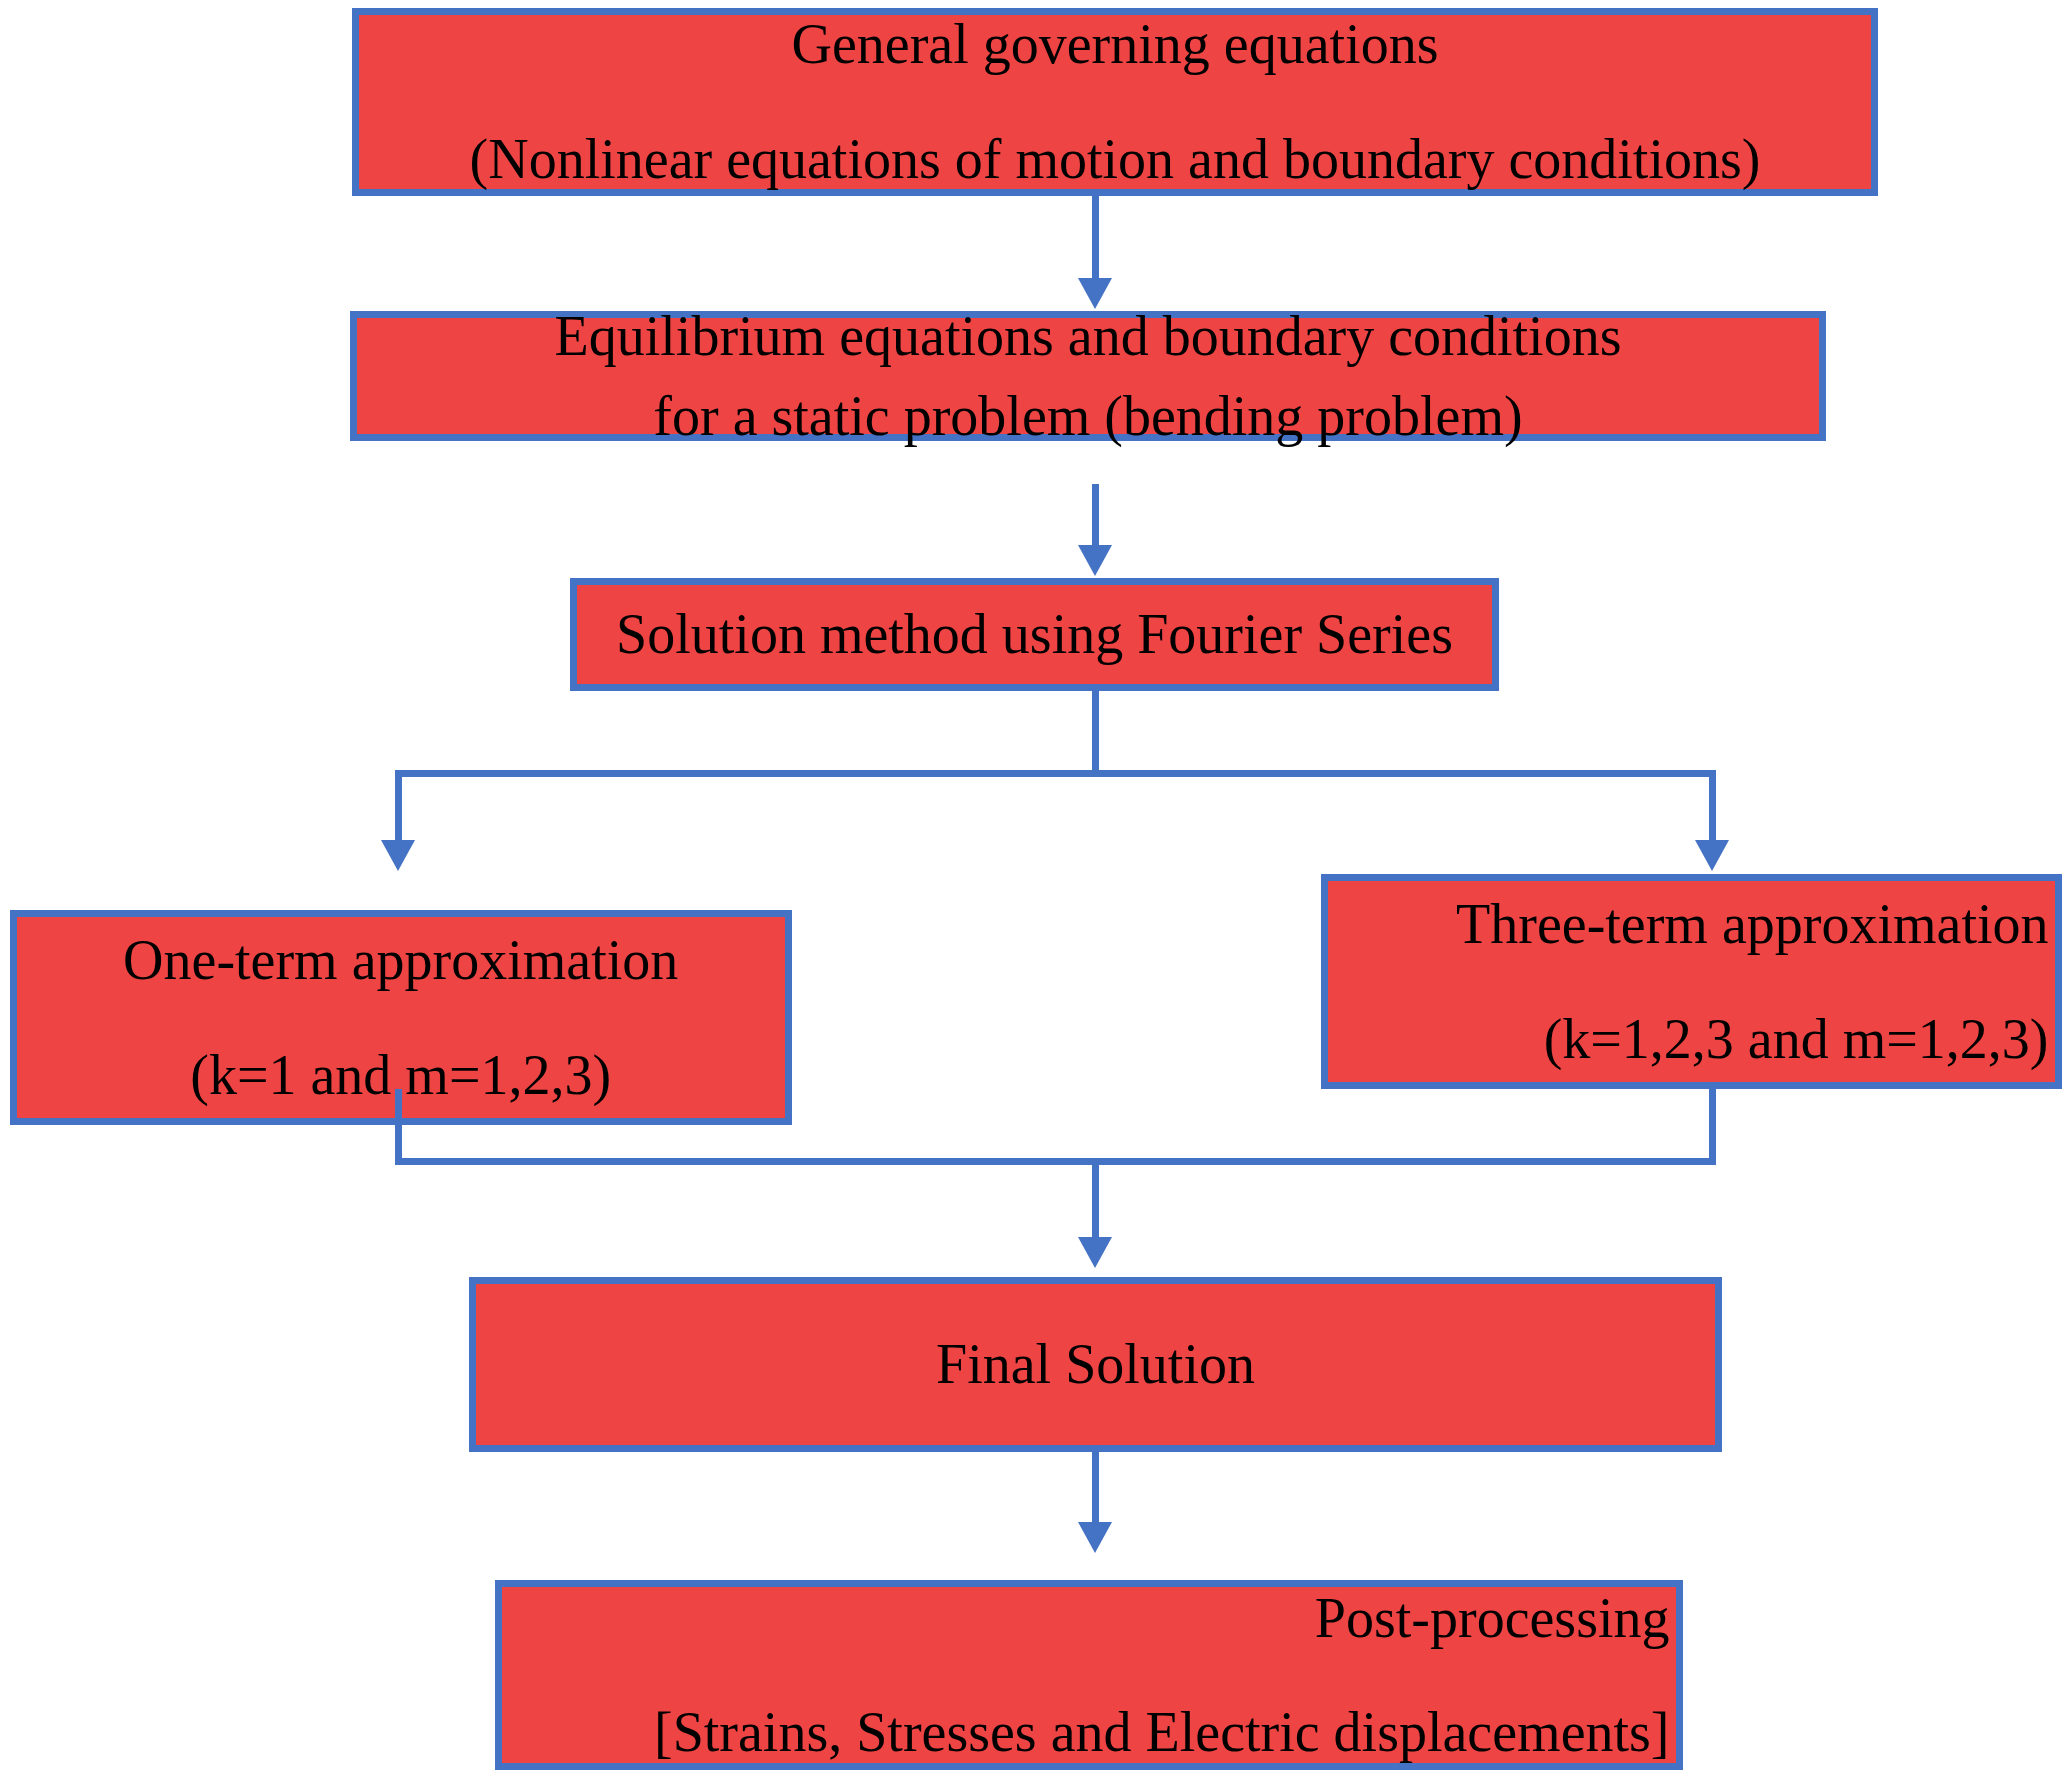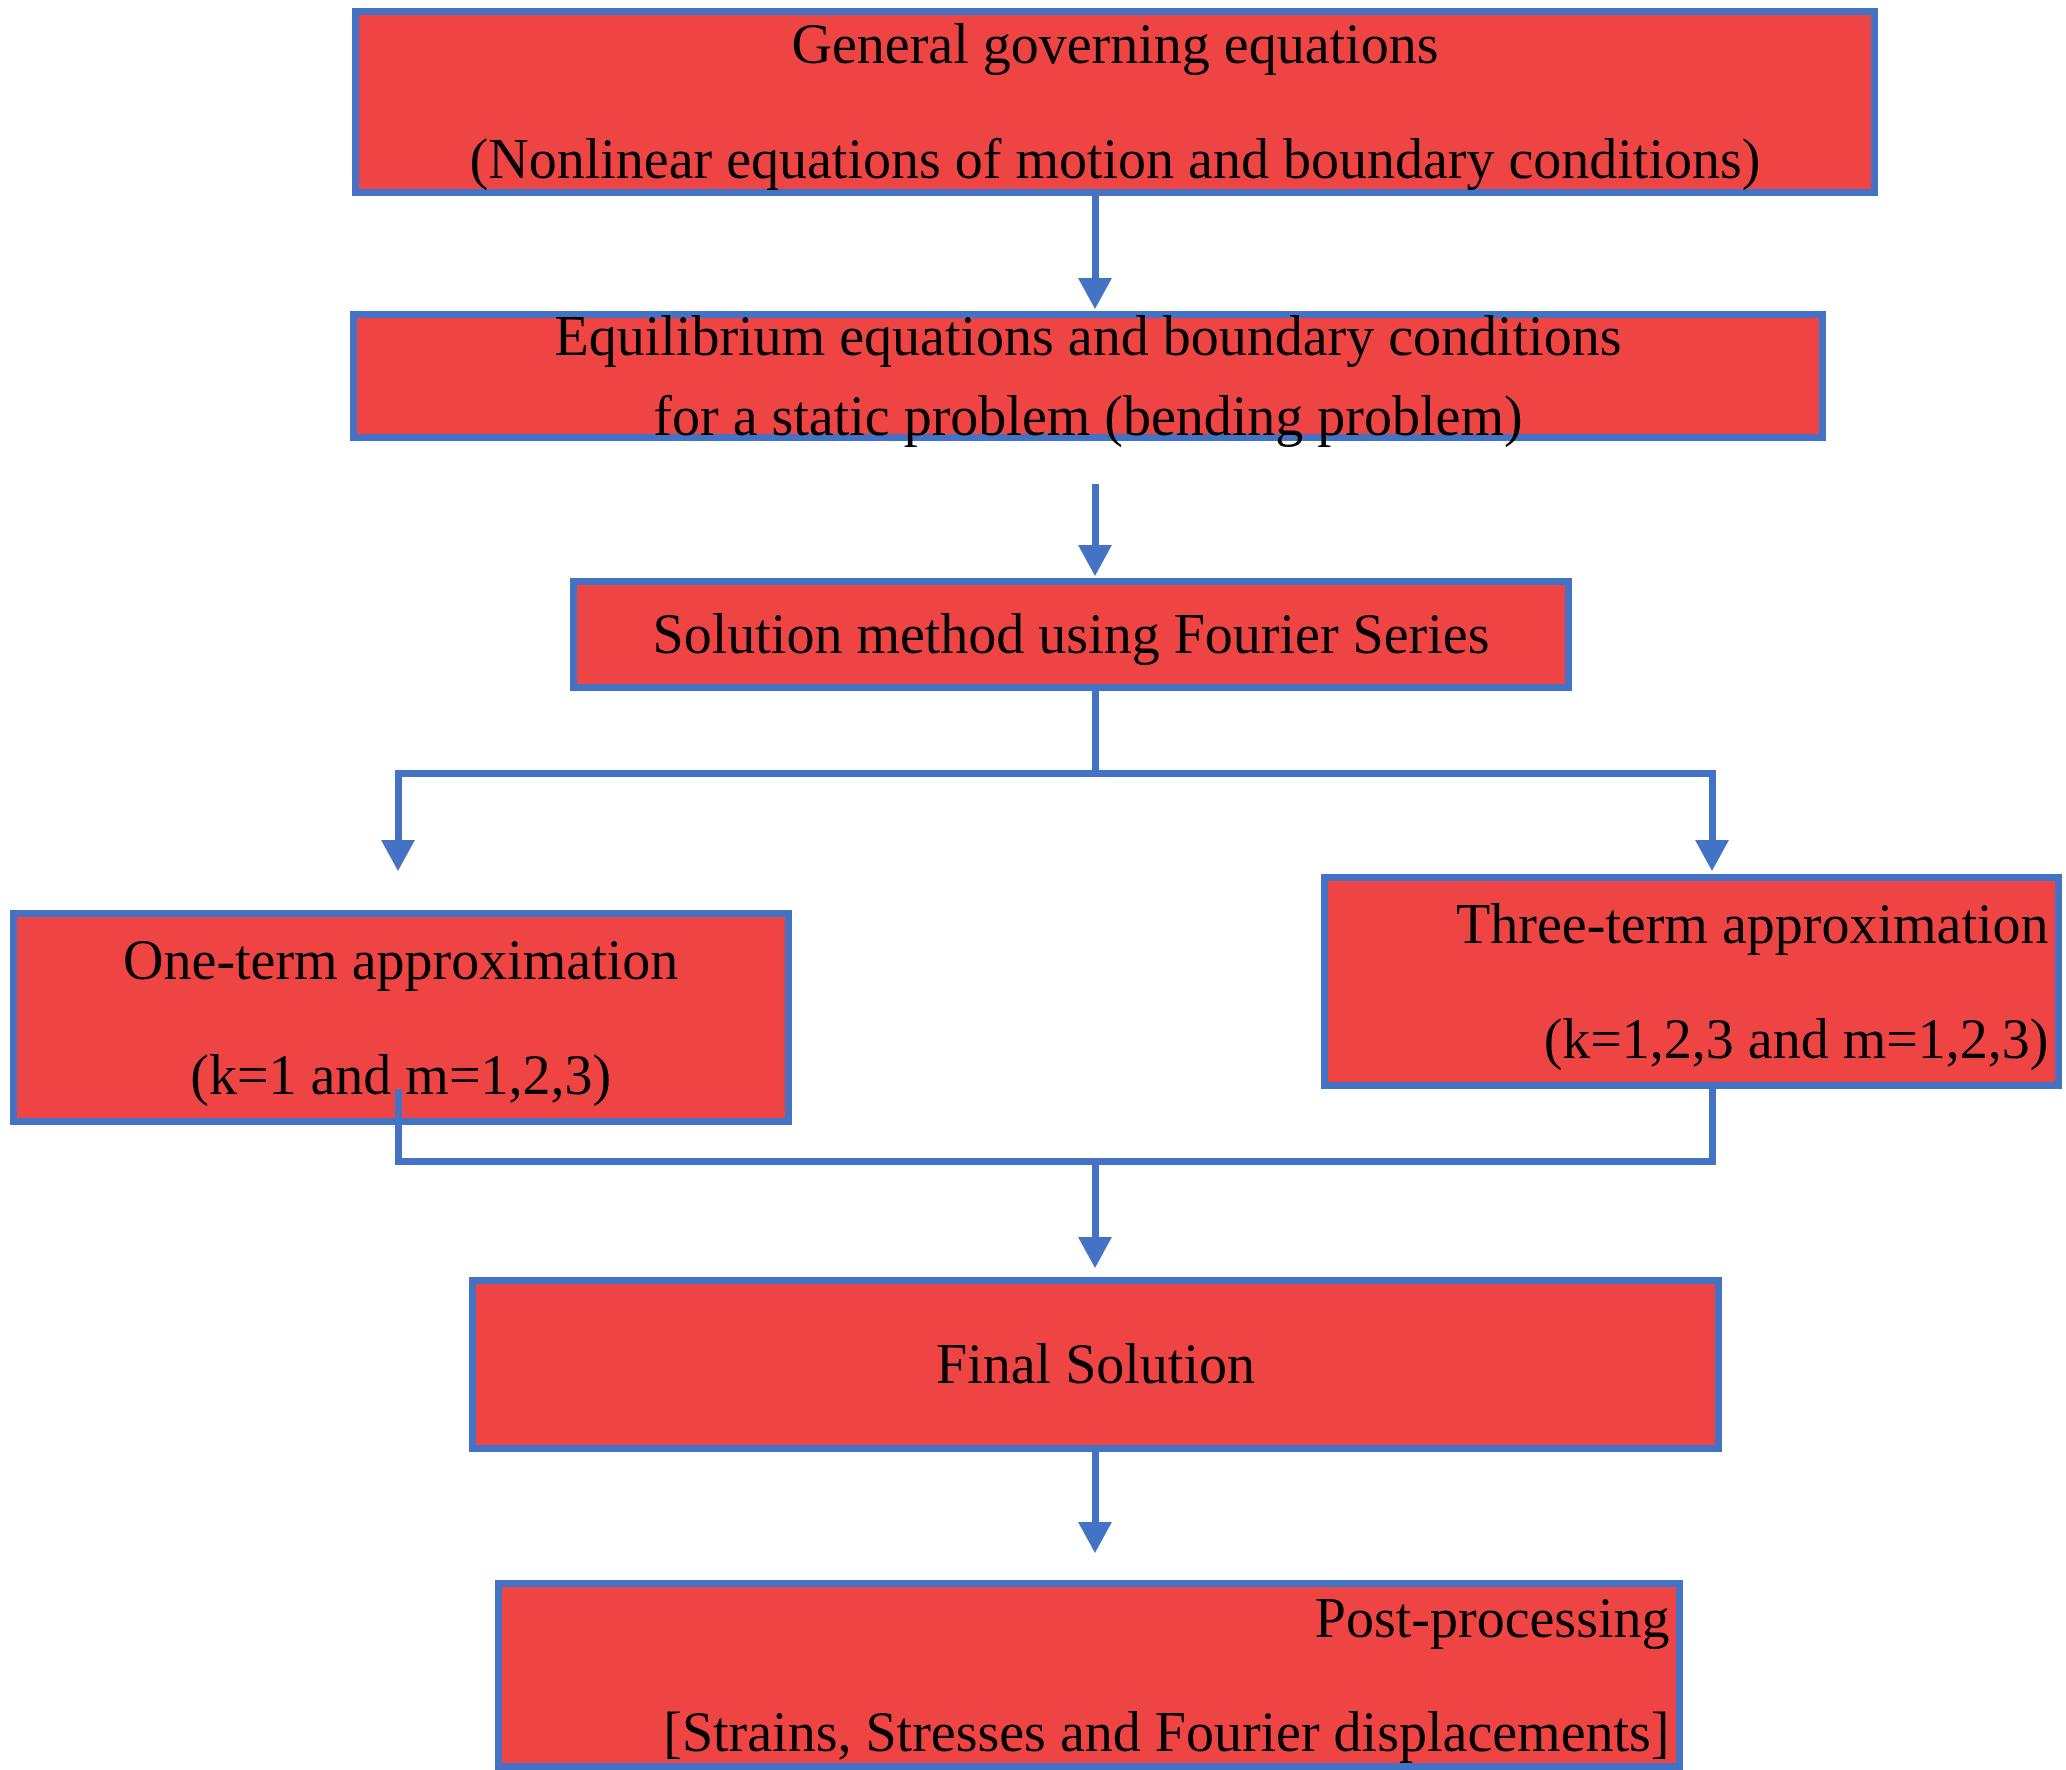--- a/index.html
+++ b/index.html
@@ -30,21 +30,21 @@
     white-space:nowrap;
     font-size:56px;
     padding:0 6.5px;
   }
   .node.two .ln + .ln{ margin-top:54px; }
   .node.tight .ln + .ln{ margin-top:19.4px; }
 
   
   #n-general      { left:352px;  top:7.8px;   width:1526px; height:188px; }
   #n-equilibrium  { left:350px;  top:311px;  width:1476px; height:130px; }
-  #n-fourier      { left:570px;  top:578px;  width:1002px; height:113px; }
+  #n-fourier      { left:570px;  top:578px;  width:929px; height:113px; }
   #n-one-term     { left:9.7px;   top:910px; width:782px; height:215px; }
   #n-three-term   { left:1321px; top:874px; width:741px; height:215px;align-items:flex-end; }
   #n-final        { left:469px;  top:1277px; width:1253px; height:175px; }
   #n-post         { left:495px;  top:1580px; width:1188px; height:190px;align-items:flex-end; }
 
   
   .edge{ position:absolute; }
   .vline{ position:absolute; width:7.1px; background:#4472C4; }
   .hline{ position:absolute; height:7.1px; background:#4472C4; }
   .arrowhead{
@@ -110,21 +110,21 @@
     <span class="ln">Three-term approximation</span>
     <span class="ln">(k=1,2,3 and m=1,2,3)</span>
   </div>
 
   <div class="node tight" id="n-final">
     <span class="ln">Final Solution</span>
   </div>
 
   <div class="node two" id="n-post">
     <span class="ln">Post-processing</span>
-    <span class="ln">[Strains, Stresses and Fourier displacements]</span>
+    <span class="ln">[Strains, Stresses and Electric displacements]</span>
   </div>
 
   <div class="edge" id="e1">
     <div class="vline"></div>
     <div class="arrowhead"></div>
   </div>
 
   <div class="edge" id="e2">
     <div class="vline"></div>
     <div class="arrowhead"></div>

